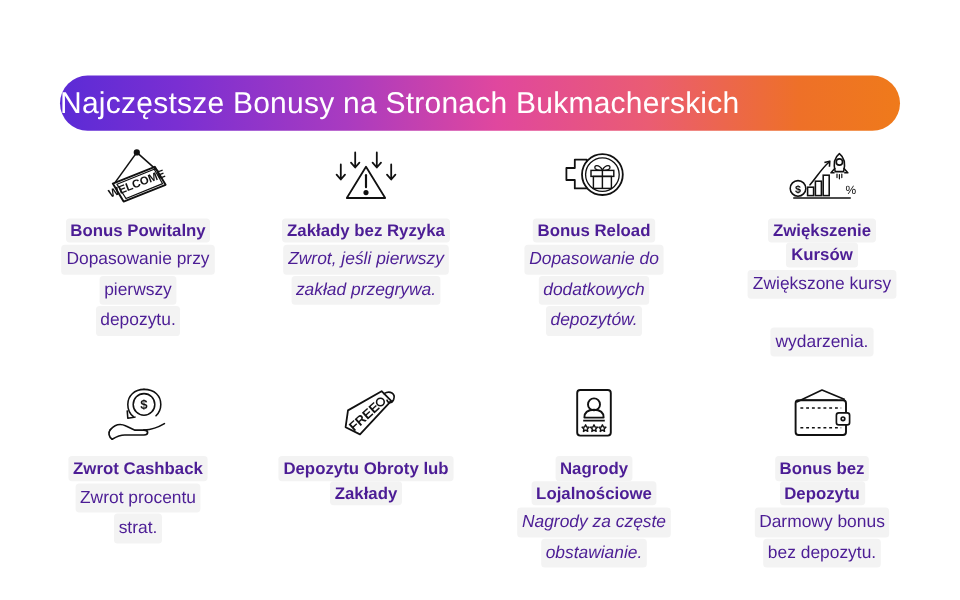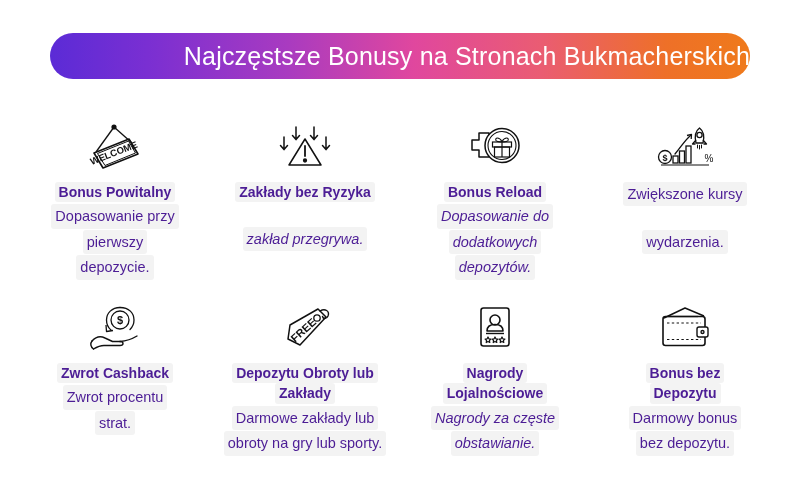--- a/index.html
+++ b/index.html
@@ -17,35 +17,35 @@
     position: relative;
     width: 800px;
     height: 500px;
     background: #ffffff;
   }
 
   
   .banner {
     position: absolute;
     left: 50px;
-    top: 33px;
+    top: 63px;
     width: 700px;
     height: 46px;
     border-radius: 23px;
     background: linear-gradient(90deg,
        #5B2BD6 0%,
        #7A2FD2 14%,
        #A93BC0 34%,
        #E0479E 52%,
        #EA5C73 70%,
        #EE7028 88%,
        #EF7A1B 100%);
     display: flex;
     align-items: center;
-    justify-content: flex-end;
+    justify-content: flex-start;
   }
   .banner-title {
     color: #ffffff;
     font-size: 25px;
     font-weight: 400;
     letter-spacing: 0.2px;
     white-space: nowrap;
     line-height: 1;
   }
 
@@ -121,21 +121,21 @@
           <path d="M13.5 31.5 L44.5 19 L51.5 31 L21 43.5 Z" stroke-width="1"></path>
           <text x="31" y="34" font-family="Liberation Sans, sans-serif" font-size="9.5" font-weight="bold" fill="#111" stroke="none" text-anchor="middle" transform="rotate(-21 31 34)">WELCOME</text>
         </svg>
       </div>
       <div class="card-title">
         <span class="hl">Bonus Powitalny</span>
       </div>
       <div class="card-desc">
         <span class="hl">Dopasowanie przy</span><br>
         <span class="hl">pierwszy</span><br>
-        <span class="hl">depozycie.</span>
+        <span class="hl">depozytu.</span>
       </div>
     </div>
 
     <div class="card">
       <div class="icon-wrap">
         <svg width="62" height="52" viewBox="0 0 62 52" fill="none" stroke="#111" stroke-width="1.5" stroke-linejoin="round">
           <path d="M31 18 L47 44 L15 44 Z" stroke-linejoin="round"></path>
           <path d="M31 25 L31 35" stroke-linecap="round" stroke-width="1.8"></path>
           <circle cx="31" cy="39.5" r="1.4" fill="#111"></circle>
           <g stroke-linecap="round">
@@ -143,21 +143,21 @@
             <path d="M40 6 L40 18 M36.5 14.5 L40 18.6 L43.5 14.5"></path>
             <path d="M10 16 L10 28 M6.5 24.5 L10 28.6 L13.5 24.5"></path>
             <path d="M52 16 L52 28 M48.5 24.5 L52 28.6 L55.5 24.5"></path>
           </g>
         </svg>
       </div>
       <div class="card-title">
         <span class="hl">Zakłady bez Ryzyka</span>
       </div>
       <div class="card-desc italic">
-        <br>
+        <span class="hl">Zwrot, jeśli pierwszy</span><br>
         <span class="hl">zakład przegrywa.</span>
       </div>
     </div>
 
     <div class="card">
       <div class="icon-wrap">
         <svg width="62" height="50" viewBox="0 0 62 50" fill="none" stroke="#111" stroke-width="1.5">
           <path d="M8 18 L15 18 L15 11 L25 11 L25 18 L32 18 L32 28 L25 28 L25 35 L15 35 L15 28 L8 28 Z" stroke-linejoin="round"></path>
           <circle cx="38" cy="23.5" r="17" fill="#fff"></circle>
           <circle cx="38" cy="23.5" r="14" stroke-width="1.1"></circle>
@@ -190,20 +190,24 @@
           <path d="M22 32 C28 25 32 18 38 13" stroke-width="1.3" stroke-linecap="round"></path>
           <path d="M34 13.5 L38.5 12.3 L38.2 17" stroke-width="1.3" stroke-linejoin="round"></path>
           <path d="M46.5 6 C50.5 9 51.5 15 50 21 L43 21 C41.5 15 42.5 9 46.5 6 Z" stroke-linejoin="round"></path>
           <circle cx="46.5" cy="13" r="2.6"></circle>
           <path d="M43 18 L39.5 22 L42.5 22" stroke-linejoin="round"></path>
           <path d="M50 18 L53.5 22 L50.5 22" stroke-linejoin="round"></path>
           <path d="M44.5 23 L44.5 26 M46.5 23.5 L46.5 27 M48.5 23 L48.5 26" stroke-width="1" stroke-linecap="round"></path>
           <text x="56" y="40" font-family="Liberation Sans, sans-serif" font-size="10" fill="#111" stroke="none" text-anchor="middle">%</text>
         </svg>
       </div>
+      <div class="card-title">
+        <span class="hl">Zwiększenie</span><br>
+        <span class="hl">Kursów</span>
+      </div>
       <div class="card-desc">
         <span class="hl">Zwiększone kursy</span><br>
         <br>
         <span class="hl">wydarzenia.</span>
       </div>
     </div>
 
     <div class="card" style="margin-top:18px">
       <div class="icon-wrap">
         <svg width="62" height="50" viewBox="0 0 62 50" fill="none" stroke="#111" stroke-width="1.4">
@@ -233,24 +237,20 @@
           <path d="M44 6 L52 14 L26 42 L14 36 L16 22 Z" stroke-linejoin="round"></path>
           <circle cx="43" cy="15" r="3.2" stroke-width="1.3"></circle>
           <path d="M46 8 C51 5 56 8 54 13 C52.5 16.5 49 16 48.5 13.5" stroke-width="1.4" stroke-linecap="round"></path>
           <text x="32" y="30" font-family="Liberation Sans, sans-serif" font-size="11" font-weight="bold" fill="#111" stroke="none" text-anchor="middle" transform="rotate(-42 32 30)">FREE</text>
         </svg>
       </div>
       <div class="card-title">
         <span class="hl">Depozytu Obroty lub</span><br>
         <span class="hl">Zakłady</span>
       </div>
-      <div class="card-desc">
-        <span class="hl">Darmowe zakłady lub</span><br>
-        <span class="hl">obroty na gry lub sporty.</span>
-      </div>
     </div>
 
     <div class="card" style="margin-top:18px">
       <div class="icon-wrap">
         <svg width="58" height="50" viewBox="0 0 58 50" fill="none" stroke="#111" stroke-width="1.6">
           <rect x="15" y="5" width="28" height="38" rx="2.5" stroke-linejoin="round"></rect>
           <circle cx="29" cy="17" r="5"></circle>
           <path d="M21 28 C21 23.5 24.5 21.5 29 21.5 C33.5 21.5 37 23.5 37 28 Z" stroke-linejoin="round"></path>
           <path d="M20 30.5 L38 30.5" stroke-width="1.4"></path>
           <g stroke-width="1.2">

